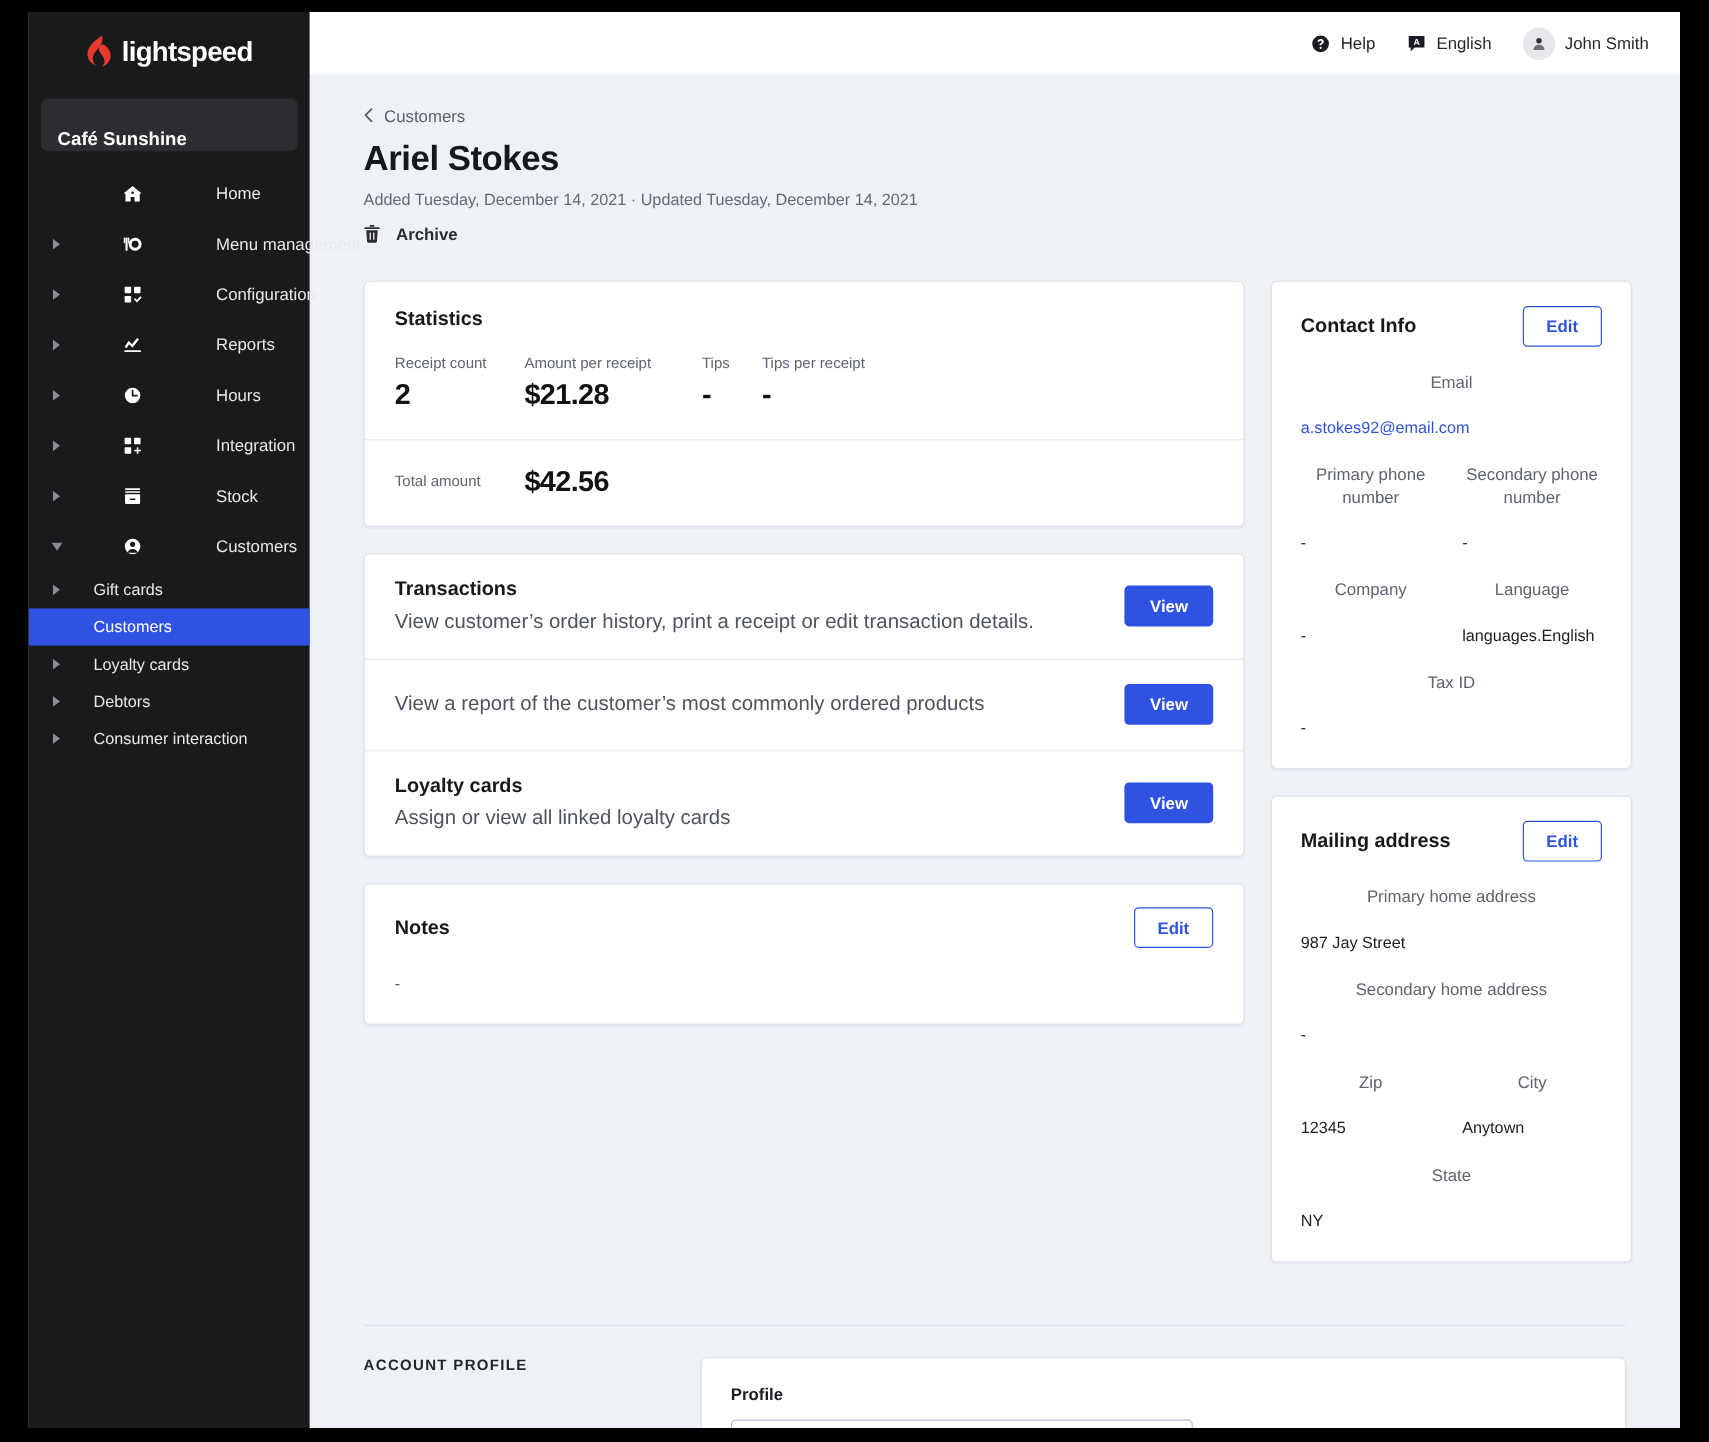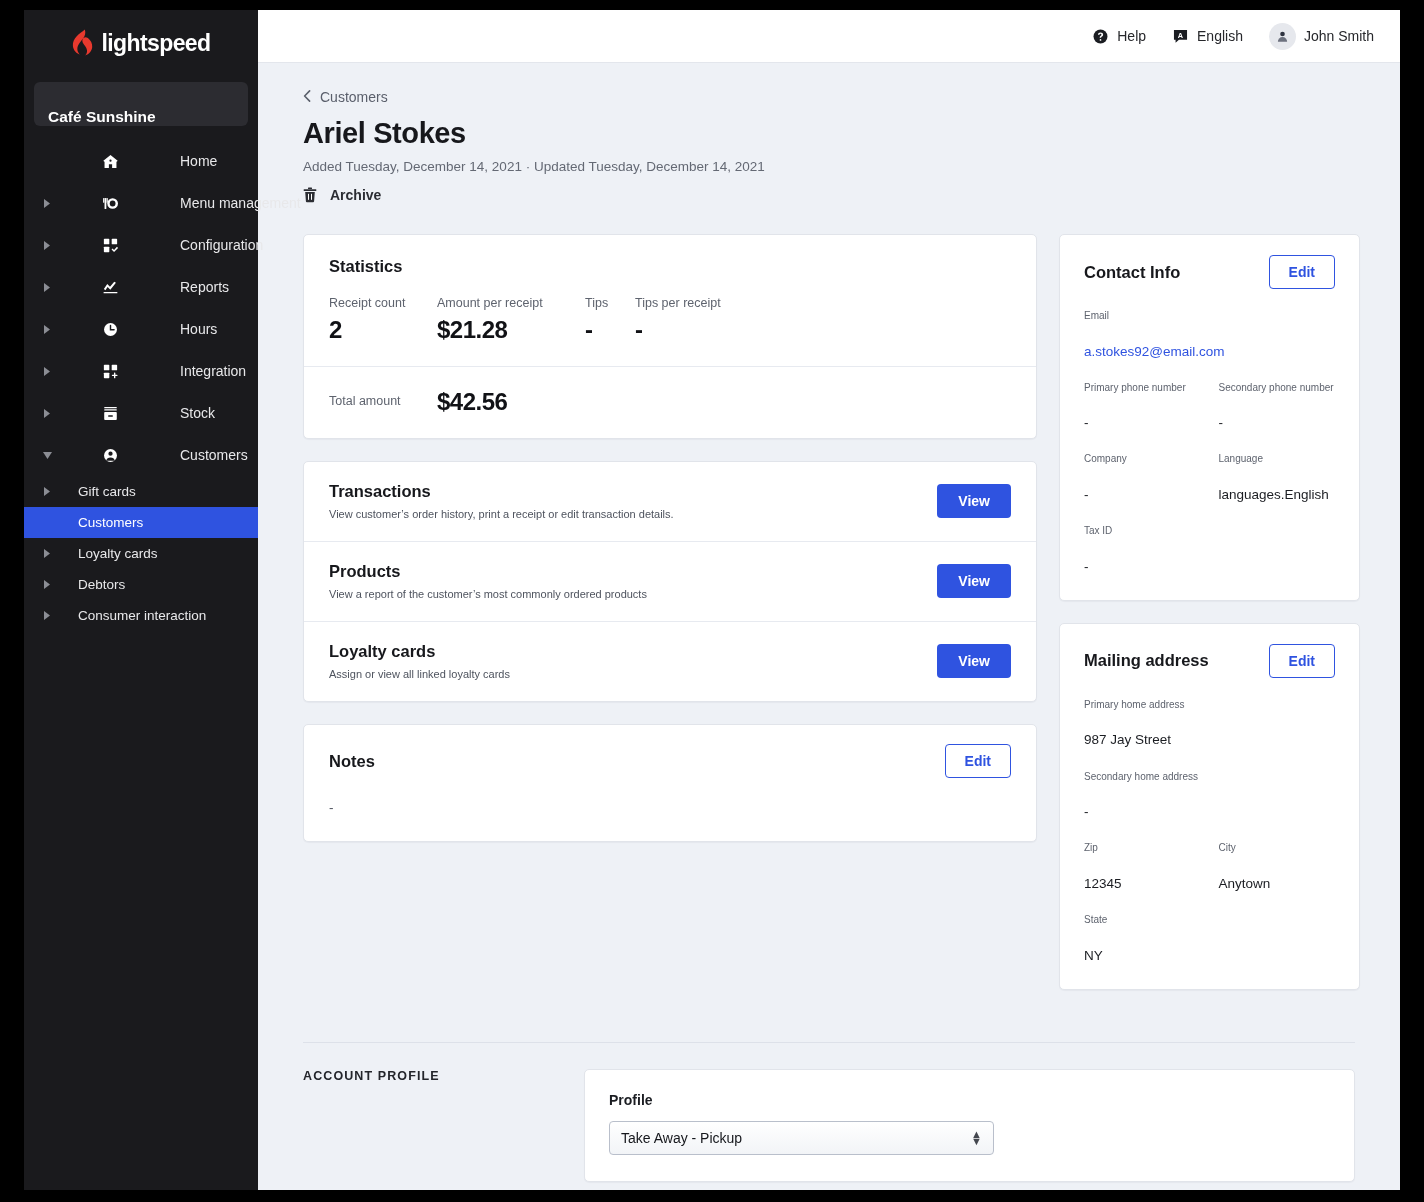--- a/index.html
+++ b/index.html
@@ -255,21 +255,21 @@
     padding: 20px 25px 21px 25px;
   }
   .action-row + .action-row { border-top: 1px solid #e7eaf0; }
   .action-head {
     font-size: 16.5px;
     font-weight: 700;
     color: #17181c;
     margin-bottom: 7px;
   }
   .action-desc {
-    font-size: 11px;
+    font-size: 17px;
     color: #4e535e;
   }
   .btn-primary {
     background: #2f53e0;
     color: #ffffff;
     border: none;
     border-radius: 4px;
     font-size: 14px;
     font-weight: 700;
     padding: 9px 21px;
@@ -305,23 +305,24 @@
 
   
   .info-card { padding: 20px 24px 24px 24px; margin-bottom: 22px; }
   .info-top {
     display: flex;
     align-items: center;
     justify-content: space-between;
     margin-bottom: 20px;
   }
   .field-label {
-    font-size: 10px;
+    font-size: 14px;
     color: #5e636e;
     line-height: 1.35;
+    text-align: center;
   }
   .field-value {
     font-size: 13.5px;
     color: #1b1d22;
     margin-top: 20px;
     line-height: 1.35;
   }
   .field-value.link { color: #2f53e0; cursor: pointer; }
   .field-block { margin-bottom: 20px; }
   .field-block:last-child { margin-bottom: 0; }
@@ -681,21 +682,20 @@
           <div class="card" style="margin-bottom:22px;">
             <div class="action-row">
               <div>
                 <div class="action-head">Transactions</div>
                 <div class="action-desc">View customer’s order history, print a receipt or edit transaction details.</div>
               </div>
               <button class="btn-primary">View</button>
             </div>
             <div class="action-row">
               <div>
-                <div class="action-head">Products</div>
                 <div class="action-desc">View a report of the customer’s most commonly ordered products</div>
               </div>
               <button class="btn-primary">View</button>
             </div>
             <div class="action-row">
               <div>
                 <div class="action-head">Loyalty cards</div>
                 <div class="action-desc">Assign or view all linked loyalty cards</div>
               </div>
               <button class="btn-primary">View</button>

